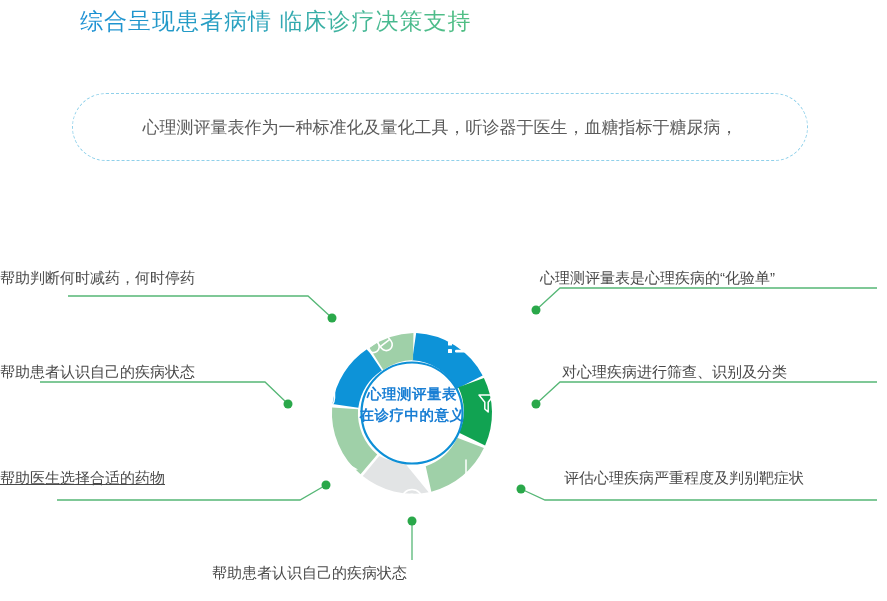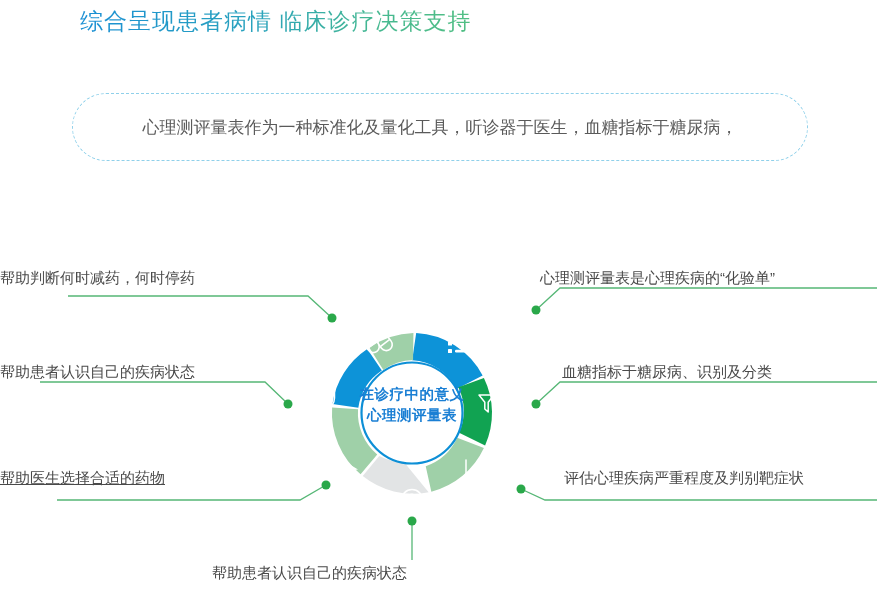--- a/index.html
+++ b/index.html
@@ -206,27 +206,27 @@
     <g transform="rotate(-38 22 10)">
       <rect x="16" y="2" width="12" height="16" rx="6"></rect>
       <line x1="16" y1="10" x2="28" y2="10"></line>
     </g>
   </g>
 
 </svg>
 </div>
 
 <div id="center-text">
+  <div>心理测评量表</div>
   <div>在诊疗中的意义</div>
-  <div>心理测评量表</div>
 </div>
 
 <div class="callout-label right" style="left:540px; top:268px;">心理测评量表是心理疾病的“化验单”</div>
 
-<div class="callout-label right" style="left:562px; top:362px;">血糖指标于糖尿病、识别及分类</div>
+<div class="callout-label right" style="left:562px; top:362px;">对心理疾病进行筛查、识别及分类</div>
 
 <div class="callout-label right" style="left:564px; top:468px;">评估心理疾病严重程度及判别靶症状</div>
 
 <div class="callout-label bottom" style="left:212px; top:563px; width:400px;">帮助患者认识自己的疾病状态</div>
 
 <div class="callout-label left" style="left:0px; top:468px; width:297px;text-decoration:underline;">帮助医生选择合适的药物</div>
 
 <div class="callout-label left" style="left:0px; top:362px; width:280px;">帮助患者认识自己的疾病状态</div>
 
 <div class="callout-label left" style="left:0px; top:268px; width:320px;">帮助判断何时减药，何时停药</div>

